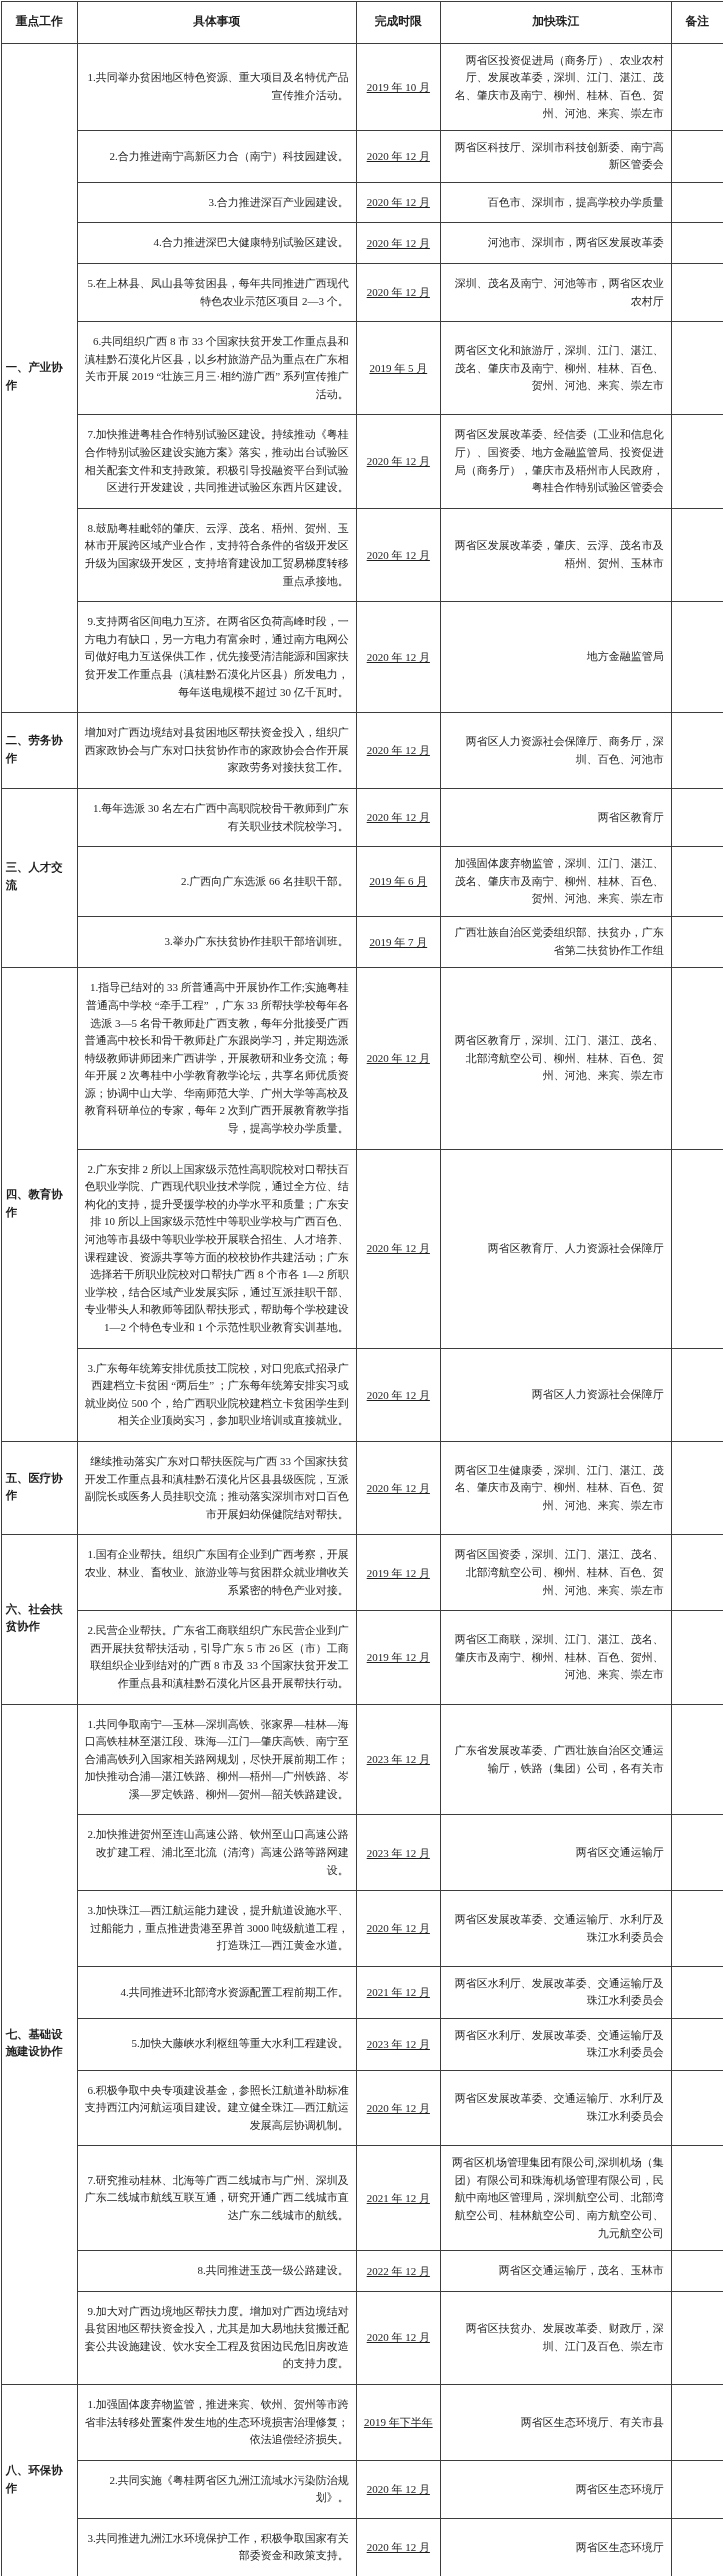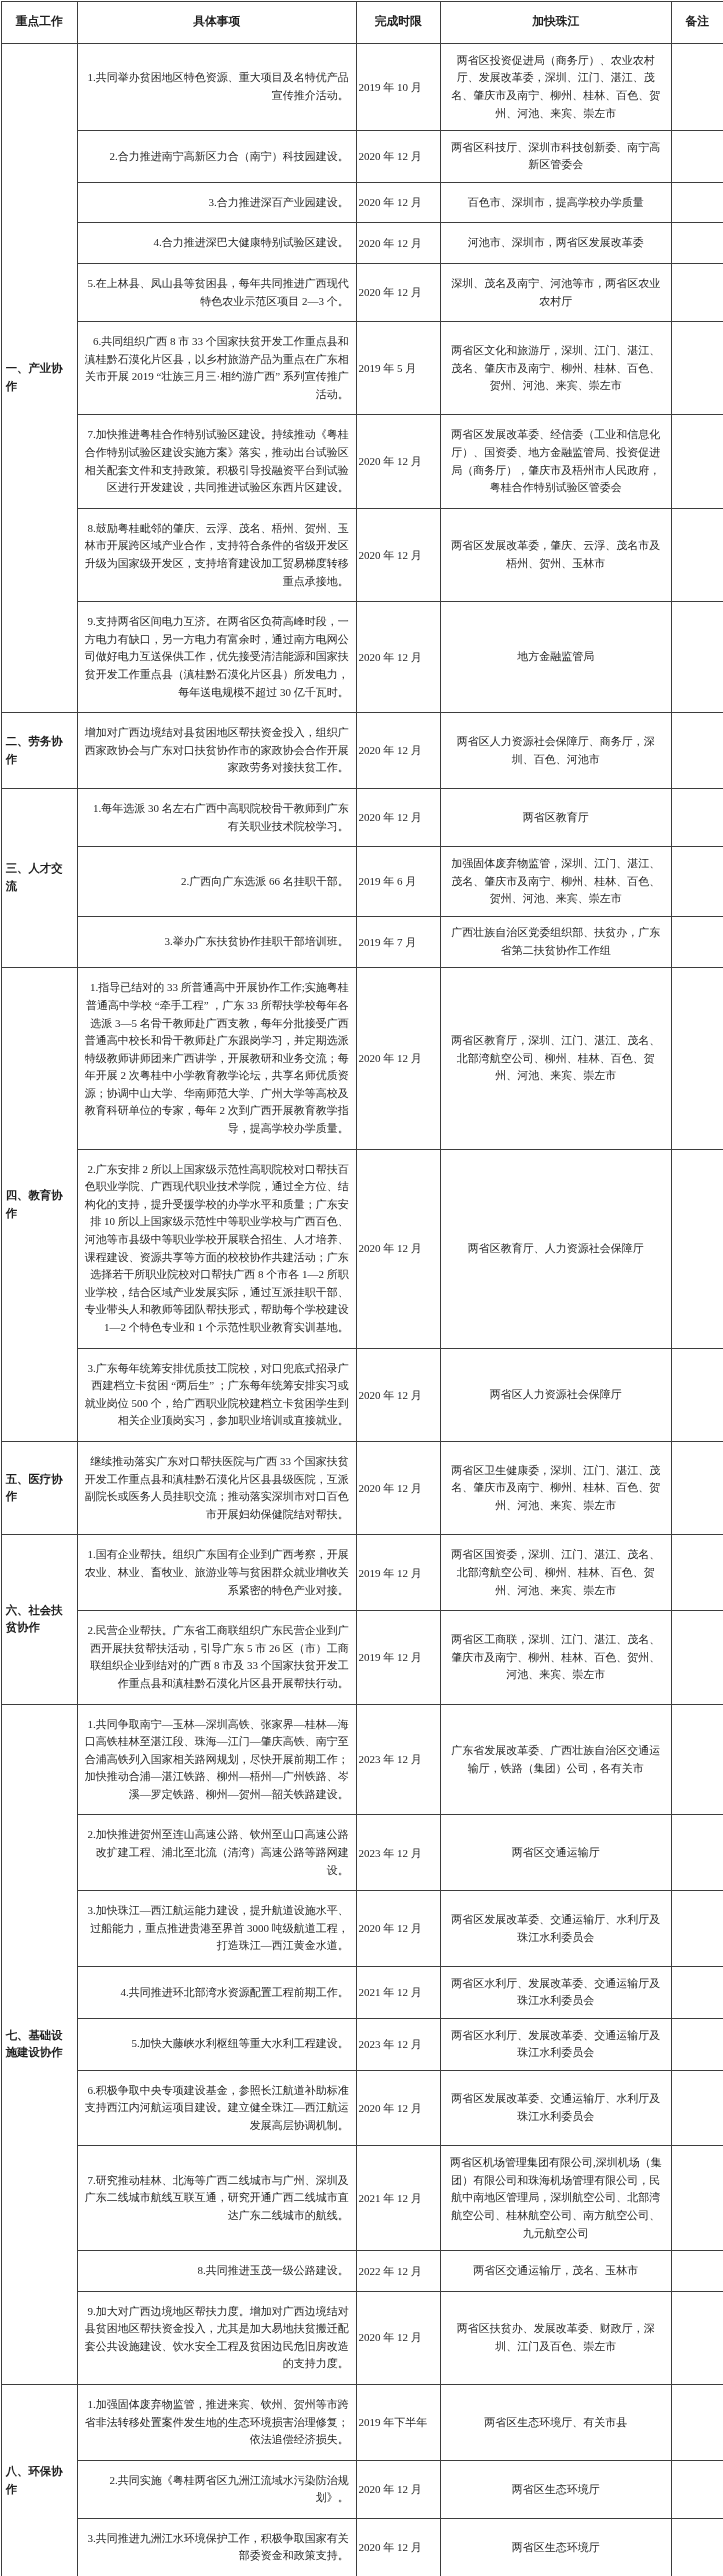--- a/index.html
+++ b/index.html
@@ -27,37 +27,39 @@
     font-weight:bold;
     height:38px;
     padding:1.6px;
   }
   td.cat{
     font-size:11.4px;
     font-weight:bold;
     text-align:left;
     padding:3.1px 3.9px;
     line-height:1.55;
+    font-family:Liberation Mono, monospace;
   }
   td.task{
     font-size:11px;
     line-height:1.6;
     text-align:right;
     padding:11px 7px;
   }
   td.deadline{
     font-size:11px;
-    text-align:left;
+    text-align:center;
     padding:4.7px 1.6px;
     line-height:1.5;
+    text-decoration:underline;
   }
   td.unit{
     font-size:11px;
     line-height:1.6;
-    text-align:center;
+    text-align:right;
     padding:7.8px 7px;
   }
   td.note{padding:1.6px;}
 </style>
 </head>
 <body>
 
 <table class="plan">
   <colgroup>
     <col style="width:76px">

